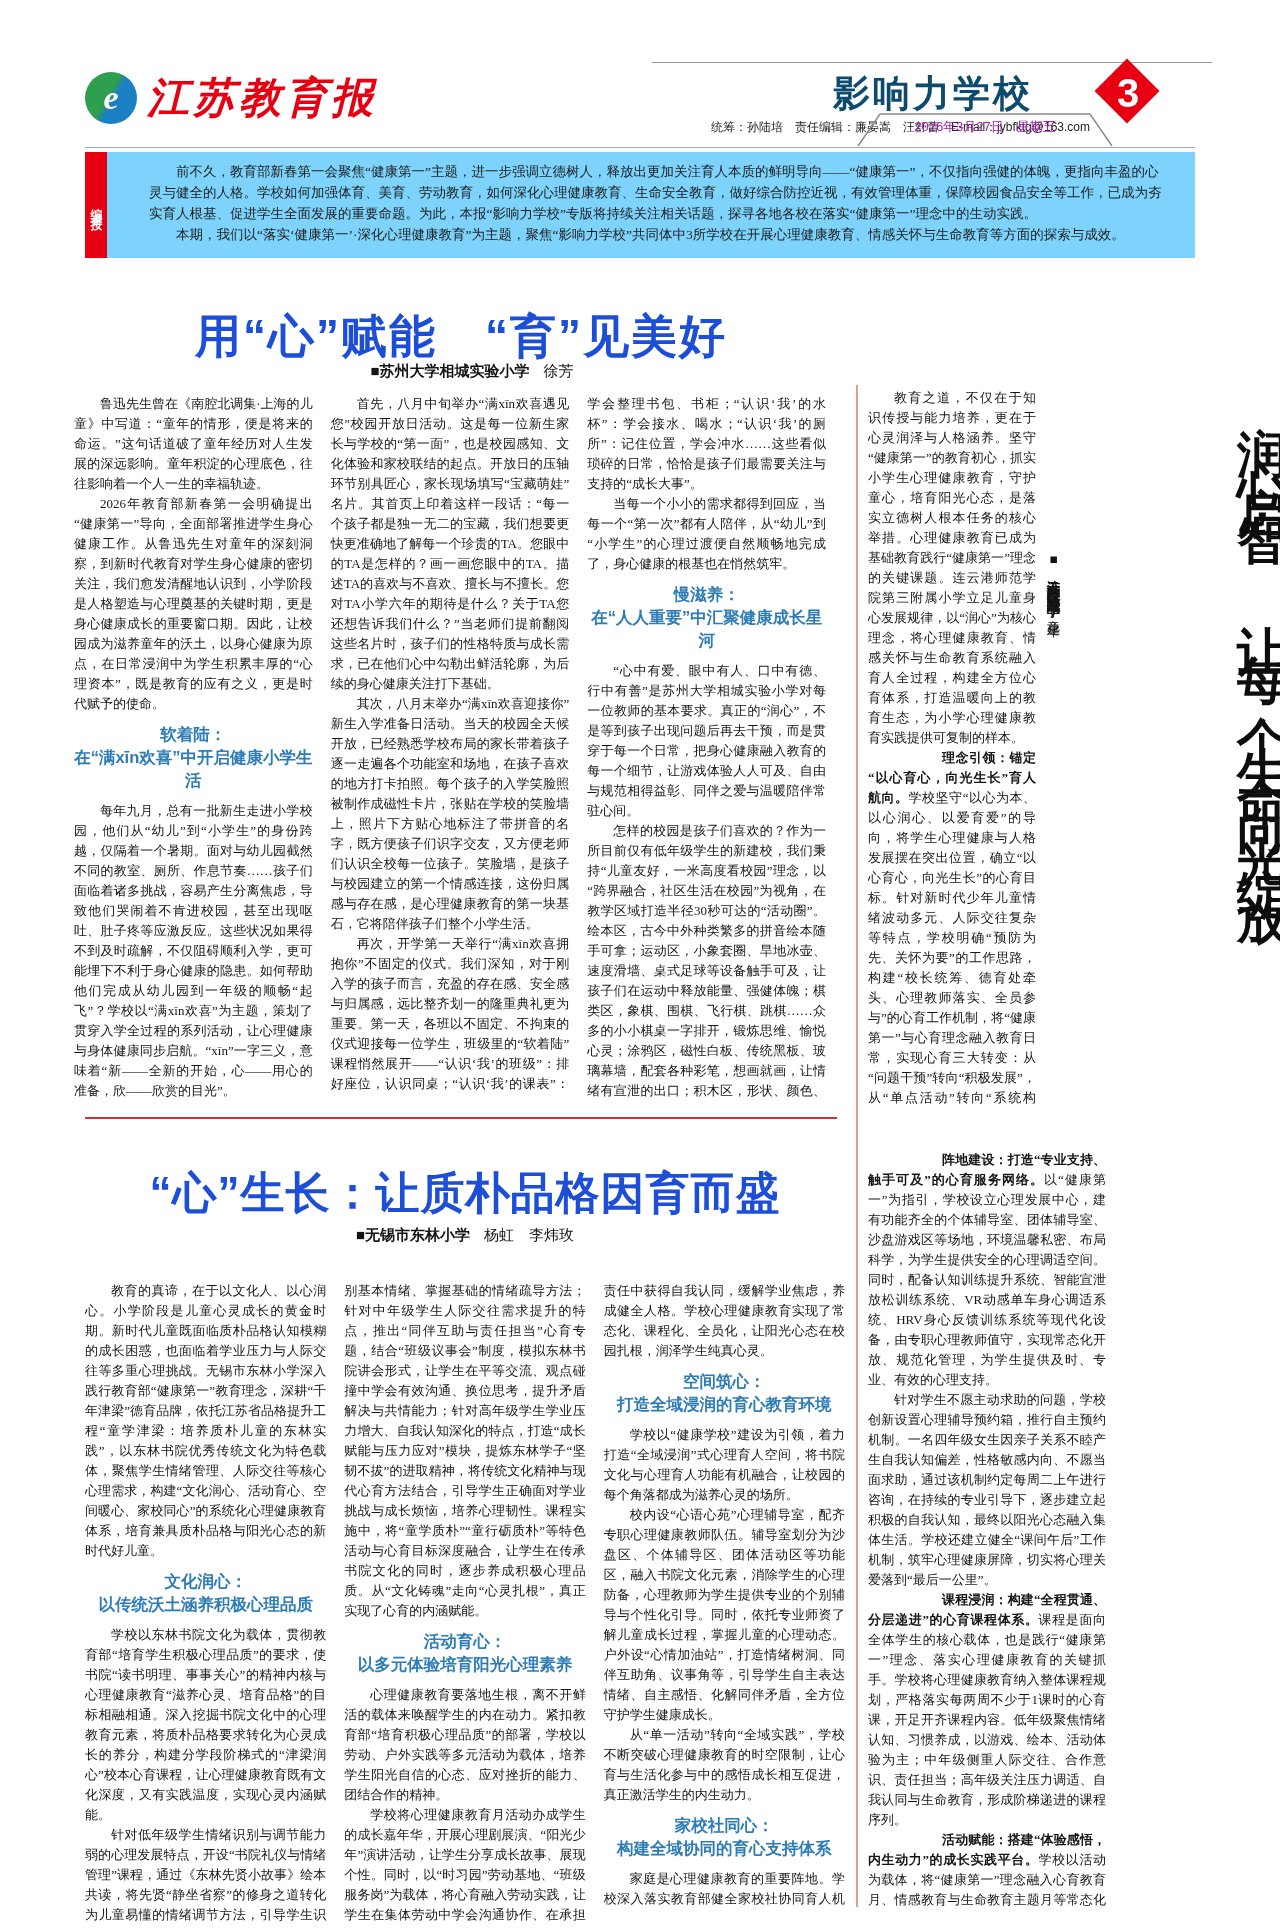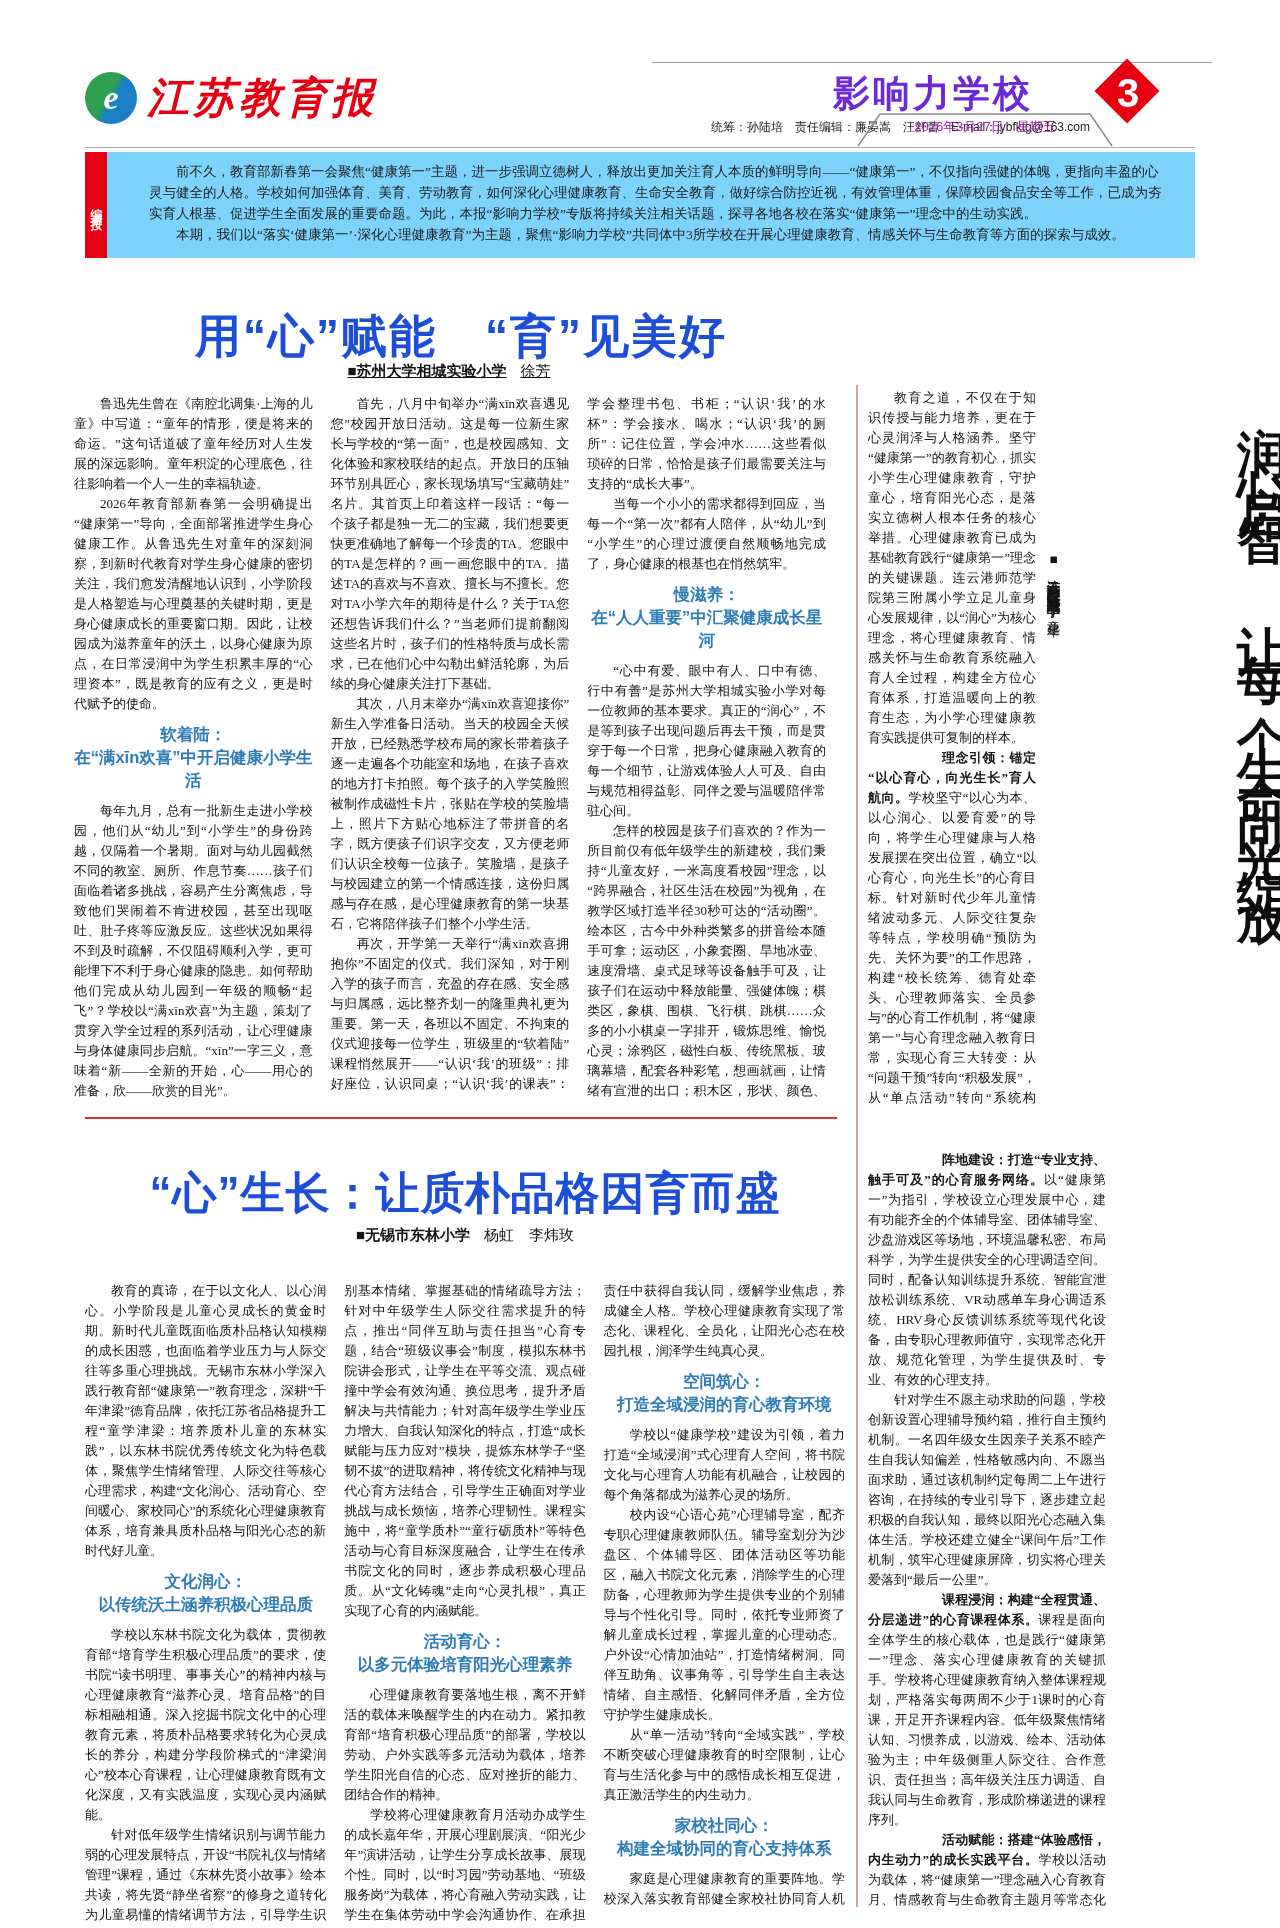--- a/index.html
+++ b/index.html
@@ -15,21 +15,21 @@
     background:linear-gradient(120deg,#2e9e4f 45%,#1b7fc4 55%);
     display:flex; align-items:center; justify-content:center; margin-right:10px;
   }
   .logo-e { color:#fff; font:italic bold 34px "Liberation Serif", serif; line-height:1; }
   .logo-text { font:italic bold 42px "Liberation Serif", serif; color:#e60012; letter-spacing:4px; }
   .hair-top { position:absolute; left:652px; top:62px; width:560px; height:1px; background:#9a9a9a; }
   .hair-mid { position:absolute; left:85px; top:147px; width:1110px; height:1px; background:#aaaaaa; }
   .staff-line { position:absolute; left:560px; top:120px; width:530px; text-align:right;
     font:12px/14px "Liberation Sans", sans-serif; color:#222; }
   .section-label { position:absolute; left:833px; top:74px;
-    font:bold 37px/40px "Liberation Sans", sans-serif; color:#6d28d9; letter-spacing:3px; }
+    font:bold 37px/40px "Liberation Sans", sans-serif; color:#0c4a6e; letter-spacing:3px; }
   .diamond-wrap { position:absolute; left:1098px; top:62px; width:60px; height:60px; }
   .diamond-shape { position:absolute; left:6px; top:6px; width:46px; height:46px;
     background:#e60012; transform:rotate(45deg); }
   .diamond-num { position:absolute; left:0; top:4px; width:60px; height:54px; text-align:center;
     font:bold 40px/54px "Liberation Sans", sans-serif; color:#fff; }
   .date-shape { position:absolute; left:852px; top:112px; }
   .date-text { position:absolute; left:852px; top:118px; width:266px; text-align:center;
     font:13px/18px "Liberation Sans", sans-serif; color:#a21caf; }
   
   .editor-note { position:absolute; left:85px; top:152px; width:1110px; height:106px;
@@ -50,21 +50,21 @@
   .art-byline .author { font:15px "Liberation Serif", serif; margin-left:14px; }
   .art-body { position:absolute; overflow:hidden; text-align:justify;
     font:13px/20px "Liberation Serif", serif; color:#151515;
     column-gap:18px; column-fill:auto; }
   .art-body p { margin:0; text-indent:2em; }
   .art-body .sec-head { color:#2d7cb5; text-align:center; text-indent:0; white-space:pre-line;
     font:bold 16.5px/23px "Liberation Sans", sans-serif; margin:9px 0; }
   .art-body .lead { font-family:Liberation Serif, serif; font-weight:bold;margin-left:48px; }
   
   .main-title { left:85px; top:276px; width:752px; font-size:46px; line-height:58px; letter-spacing:2px; }
-  .main-byline { left:73px; top:362px; width:752px;text-decoration:underline; }
+  .main-byline { left:96px; top:362px; width:752px; }
   .main-body { left:74px; top:394px; width:752px; height:714px; column-count:3; }
   
   .side-top { left:868px; top:388px; width:168px; height:722px; }
   .side-bottom { left:868px; top:1150px; width:238px; height:756px; }
   .side-byline { position:absolute; left:1044px; top:552px; height:300px;
     writing-mode:vertical-rl; text-orientation:upright; }
   .side-byline .school { font:bold 13.5px "Liberation Sans", sans-serif; letter-spacing:2px; }
   .side-byline .author { font:13px "Liberation Serif", serif; letter-spacing:2px; }
   .side-byline .author::before { content:"\3000"; }
   .side-title { position:absolute; left:1196px; top:386px; height:1260px;

